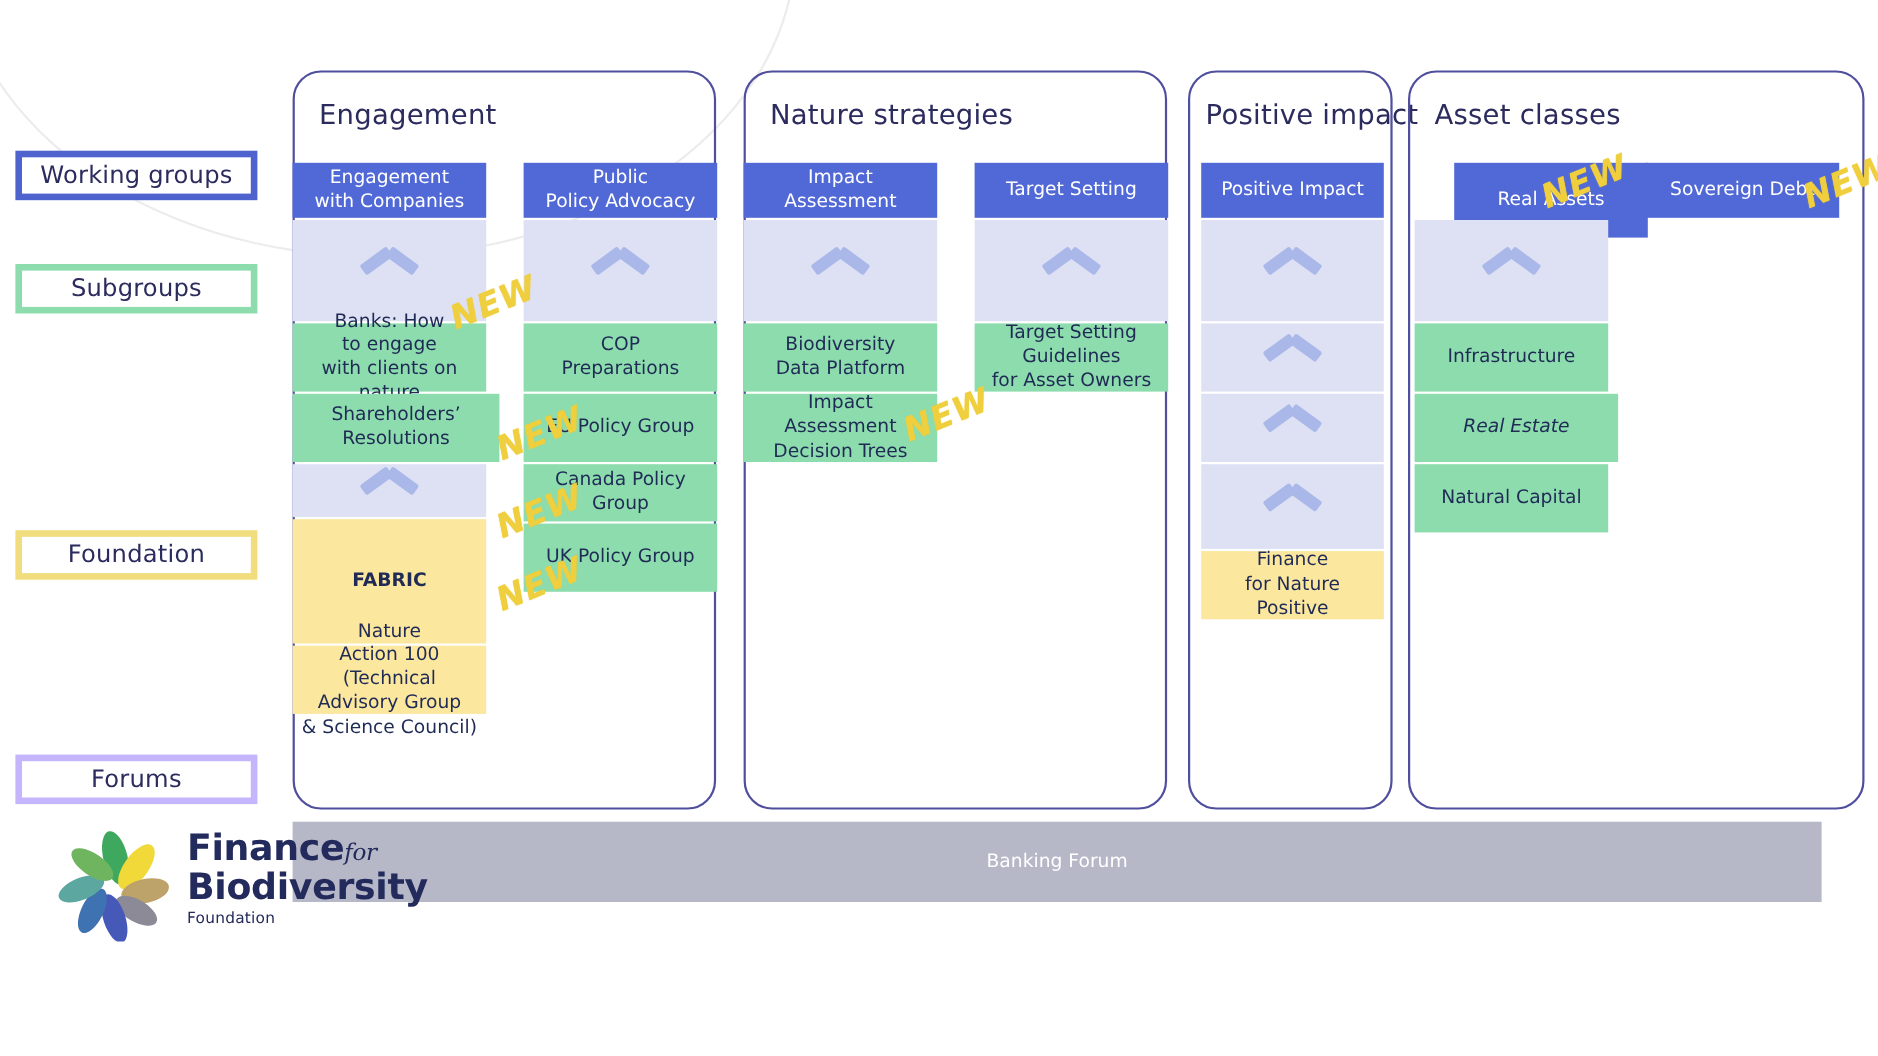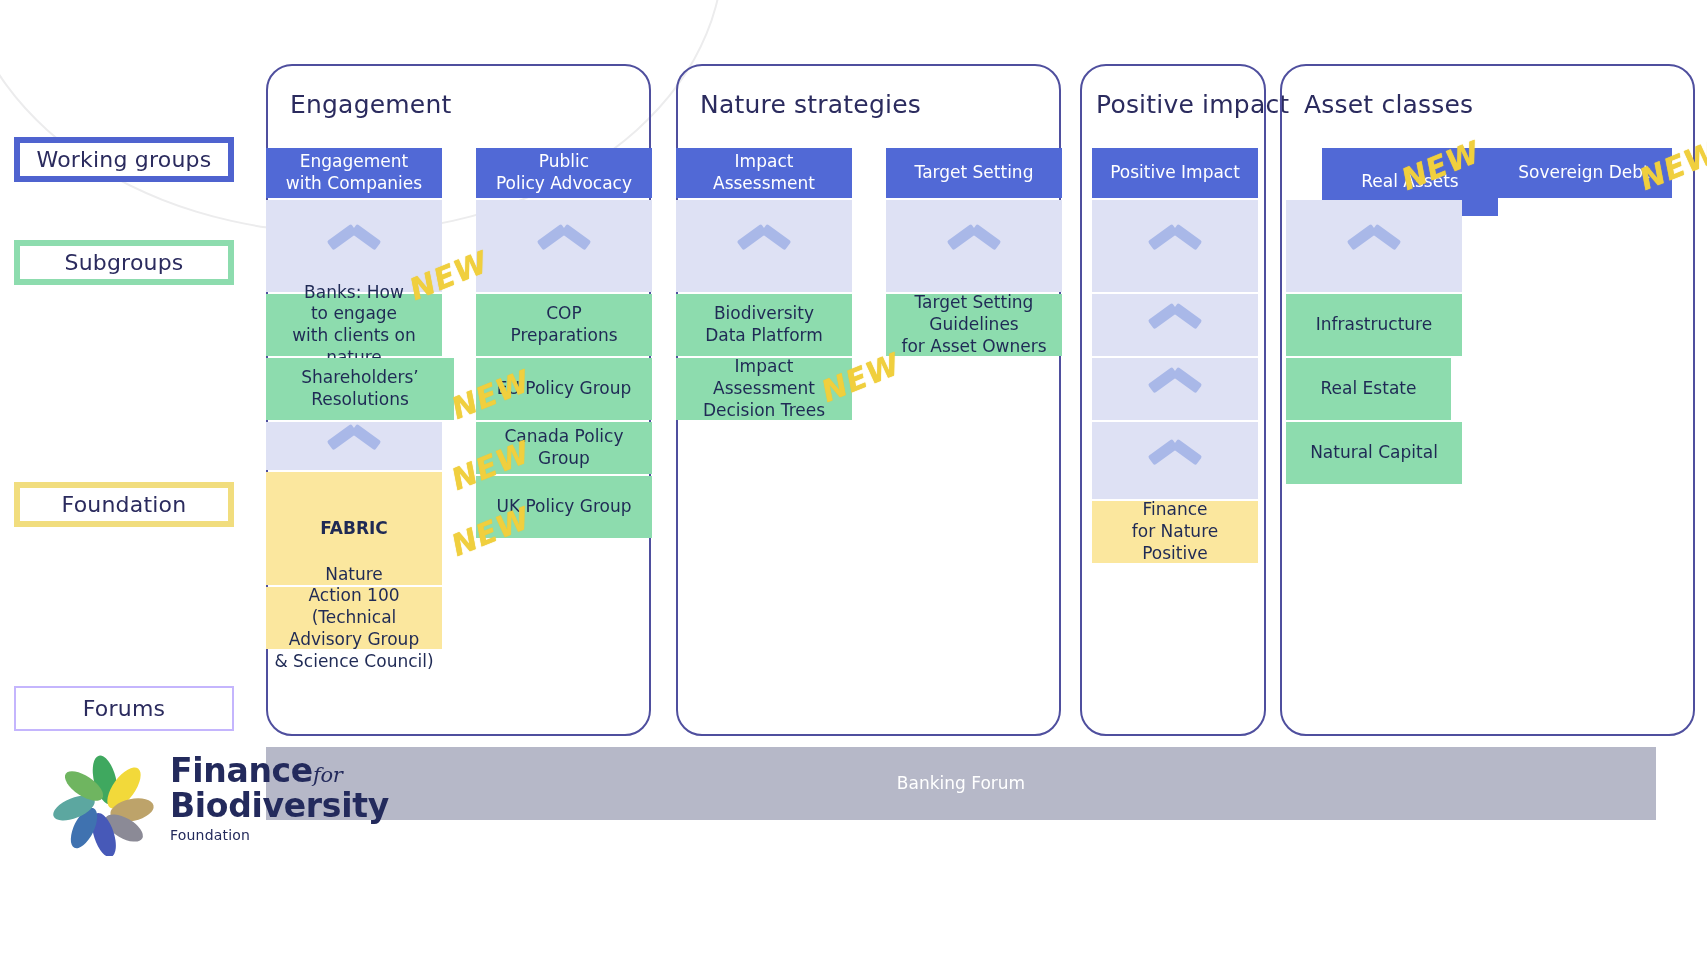--- a/index.html
+++ b/index.html
@@ -21,21 +21,21 @@
     position:absolute;box-sizing:border-box;
     display:flex;align-items:center;justify-content:center;
     background:#ffffff;
     font-size:22px;letter-spacing:.2px;
     color:#2b2b5e;
   }
   .legend-chip span{display:block;}
   #legend-wg{left:14px;top:137px;width:220px;height:45px;border:6px solid #4f63cf;}
   #legend-sg{left:14px;top:240px;width:220px;height:45px;border:6px solid #8ddcae;}
   #legend-pr{left:14px;top:482px;width:220px;height:45px;border:6px solid #f1dd7e;}
-  #legend-fo{left:14px;top:686px;width:220px;height:45px;border:2px solid #c4b5fd;}
+  #legend-fo{left:14px;top:686px;width:220px;height:45px;border:6px solid #c4b5fd;}
 
   
   .pillar{
     position:absolute;box-sizing:border-box;
     border:2px solid #4f4f9e;border-radius:26px;background:transparent;
   }
   .pillar-title{
     position:absolute;font-size:25px;color:#2b2b5e;letter-spacing:.2px;
     white-space:nowrap;
   }
@@ -151,21 +151,21 @@
       <div class="blk blk-slot" style="left: 1092px; top: 358px; width: 166px; height: 62px;"><span class="chev"></span></div>
       <div class="blk blk-slot" style="left: 1092px; top: 422px; width: 166px; height: 77px;"><span class="chev"></span></div>
       <div class="blk blk-prog" style="left: 1092px; top: 501px; width: 166px; height: 62px;"><span>Finance
 for Nature
 Positive</span></div>
       <div class="pillar" style="left: 1280px; top: 64px; width: 415px; height: 672px;"></div>
       <div class="pillar-title" style="left: 1304px; top: 90px;">Asset classes</div>
       <div class="blk blk-head" style="left: 1322px; top: 148px; width: 176px; height: 68px; text-align: right;">Real Assets</div>
       <div class="blk blk-slot" style="left: 1286px; top: 200px; width: 176px; height: 92px;"><span class="chev"></span></div>
       <div class="blk blk-sub" style="left: 1286px; top: 294px; width: 176px; height: 62px;"><span>Infrastructure</span></div>
-      <div class="blk blk-sub" style="left: 1286px; top: 358px; width: 165px; height: 62px;"><span>Real Estate</span></div>
+      <div class="blk blk-sub" style="left: 1286px; top: 358px; width: 185px; height: 62px; font-style: italic;"><span>Real Estate</span></div>
       <div class="blk blk-sub" style="left: 1286px; top: 422px; width: 176px; height: 62px;"><span>Natural Capital</span></div>
       <div class="blk blk-head" style="left: 1496px; top: 148px; width: 176px; height: 50px;">Sovereign Debt</div>
       <div class="newtag" style="left: 408px; top: 258px;">NEW</div>
       <div class="newtag" style="left: 450px; top: 377px;">NEW</div>
       <div class="newtag" style="left: 450px; top: 448px;">NEW</div>
       <div class="newtag" style="left: 450px; top: 514px;">NEW</div>
       <div class="newtag" style="left: 820px; top: 360px;">NEW</div>
       <div class="newtag" style="left: 1400px; top: 148px;">NEW</div>
       <div class="newtag" style="left: 1638px; top: 148px;">NEW</div>
     </div>

